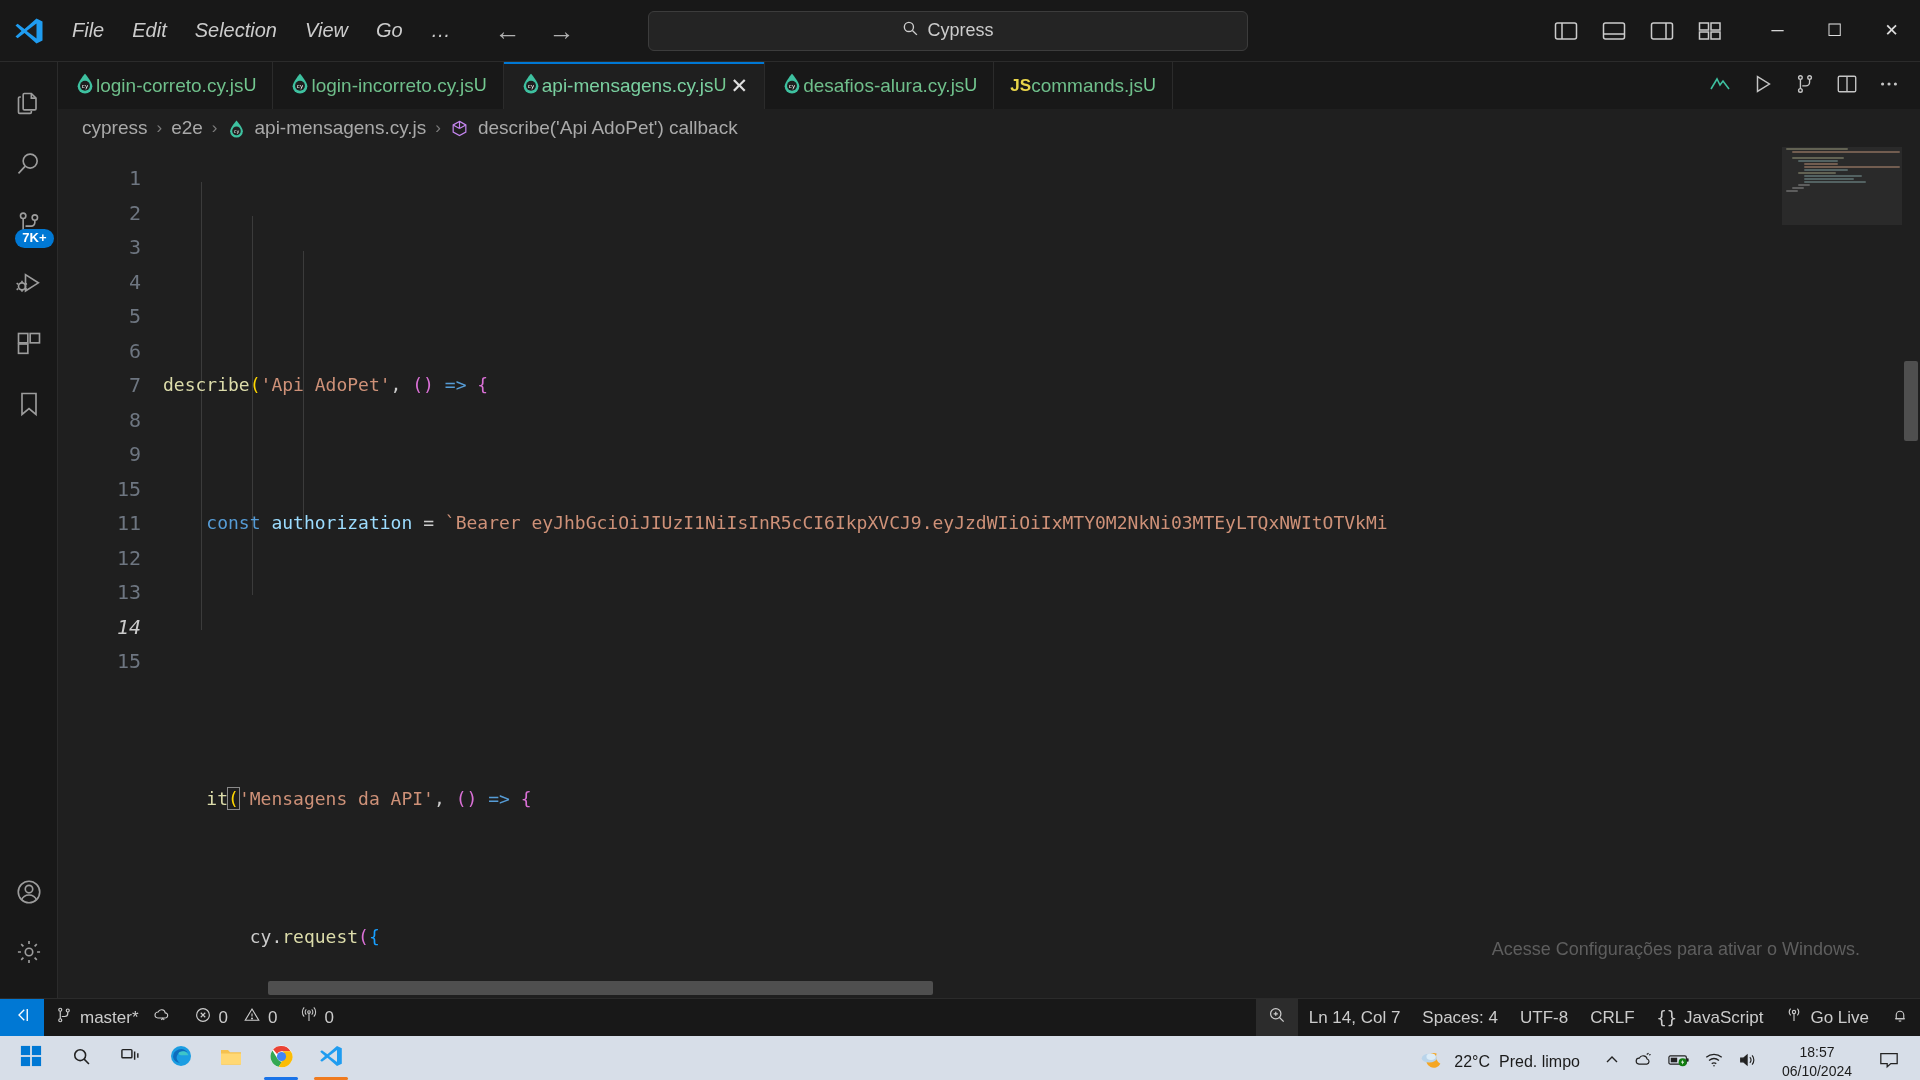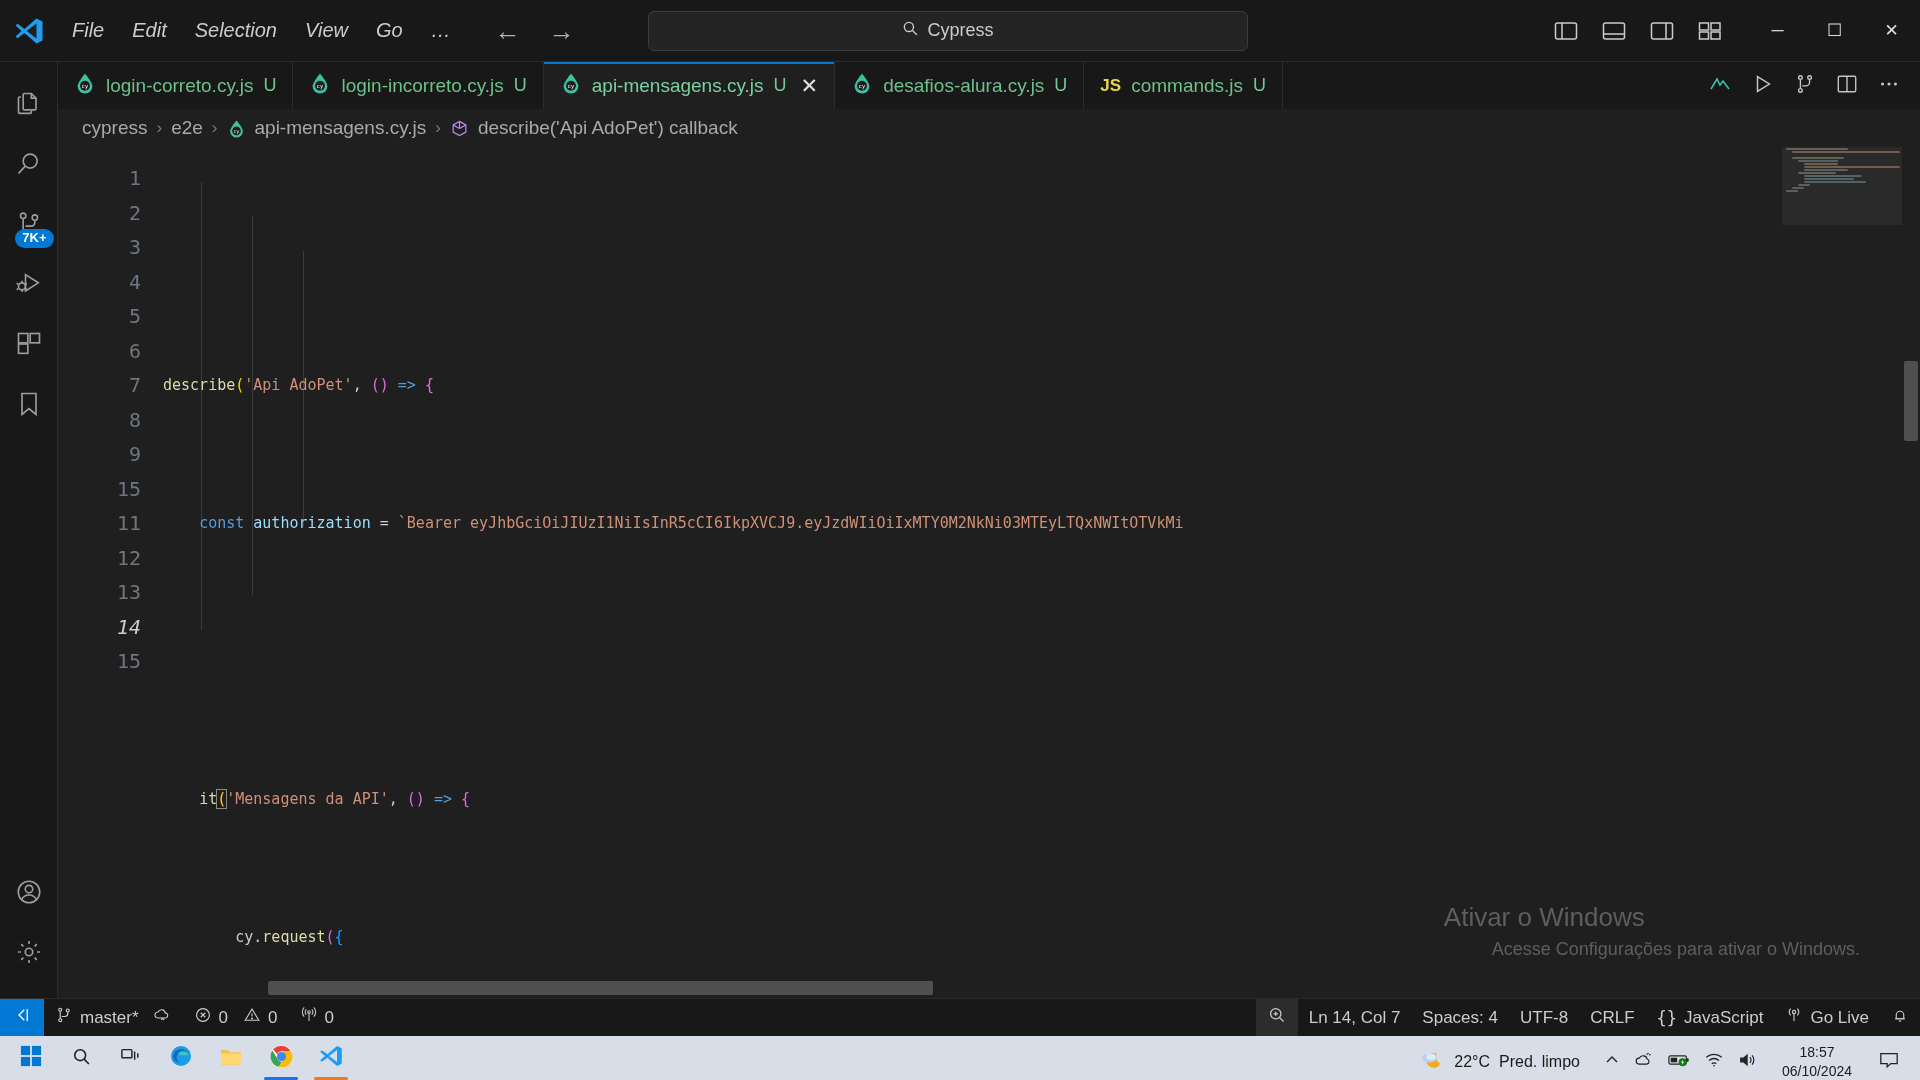--- a/index.html
+++ b/index.html
@@ -52,21 +52,21 @@
     font-size:13px; font-weight:bold; border-radius:11px; padding:2px 7px; line-height:1.15;margin-left:15px;
   }
   .act-bottom { margin-top:auto; display:flex; flex-direction:column; align-items:center; padding-bottom:14px; }
 
   
   .editorgroup { flex:1; display:flex; flex-direction:column; min-width:0; background:#1f1f1f; }
 
   .tabsrow { height:47px; background:#181818; display:flex; align-items:stretch; flex:0 0 47px; }
   .tabs { display:flex; align-items:stretch; min-width:0; }
   .tab {
-    display:flex; align-items:center; gap:10px; padding:0 16px;
+    display:flex; align-items:center; padding:0 16px;
     background:#181818; border-right:1px solid #2b2b2b; position:relative;
     font-size:19px; color:#8c8c8c; white-space:nowrap; max-width:300px;
   }
   .tab .tname { color:#6fbf8b; }
   .tab.active { background:#1f1f1f; color:#fff; }
   .tab.active .tname { color:#7ad0a0; }
   .tab.active::before {
     content:""; position:absolute; left:0; right:0; top:0; height:2px; background:#0078d4;
   }
   .tab .umark { color:#73c991; font-size:18px; }
@@ -82,21 +82,21 @@
   .bc-sep { color:#7c7c7c; font-size:17px; }
 
   
   .codearea { flex:1; position:relative; overflow:hidden; background:#1f1f1f; }
   .codepane { position:absolute; inset:0 0 20px 0; display:flex; }
   .gutter { width:105px; flex:0 0 105px; text-align:right; padding-right:22px;
             font-family:"DejaVu Sans Mono", monospace; font-size:20px; color:#6e7681;
             padding-top:14px; line-height:34.5px; }
   .gutter .cur { color:#cccccc;font-style:italic; }
   .codelines {
-    flex:1; font-family:"DejaVu Sans Mono", monospace; font-size:15px; line-height:34.5px;
+    flex:1; font-family:"DejaVu Sans Mono", monospace; font-size:18px; line-height:34.5px;
     padding-top:14px; white-space:pre; color:#cccccc; position:relative; overflow:hidden;
   }
   .codelines .ln { position:relative; height:34.5px; }
   .indent-guide {
     position:absolute; top:0; bottom:0; width:1px; background:#3b3b3b;
   }
   
   .t-fn     { color:#dcdcaa; }
   .t-str    { color:#ce9178; }
   .t-kw     { color:#569cd6; }
@@ -499,21 +499,20 @@
           <div class="vscroll">
             <div class="thumb"></div>
           </div>
         </div>
 
         <div class="hscroll">
           <div class="thumb"></div>
         </div>
 
         <div class="watermark">
-          <div class="wm-title">Ativar o Windows</div>
           <div class="wm-sub">Acesse Configurações para ativar o Windows.</div>
         </div>
       </div>
     </div>
   </div>
 
   <div class="statusbar">
     <div class="sb-remote">
       <span>
         <svg width="20" height="18" viewBox="0 0 24 24" fill="none" stroke="#ffffff" stroke-width="1.8">

